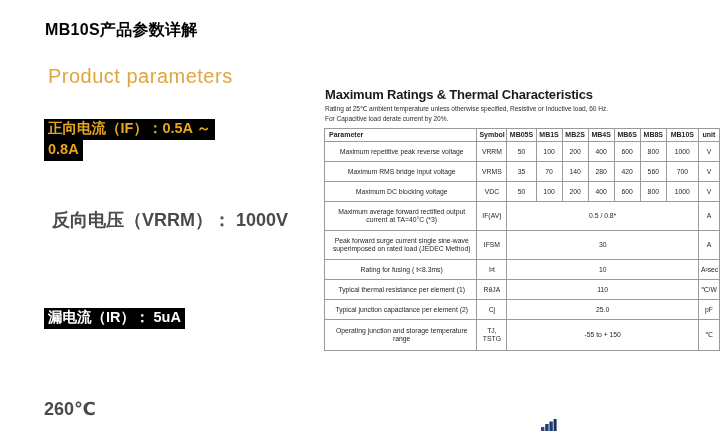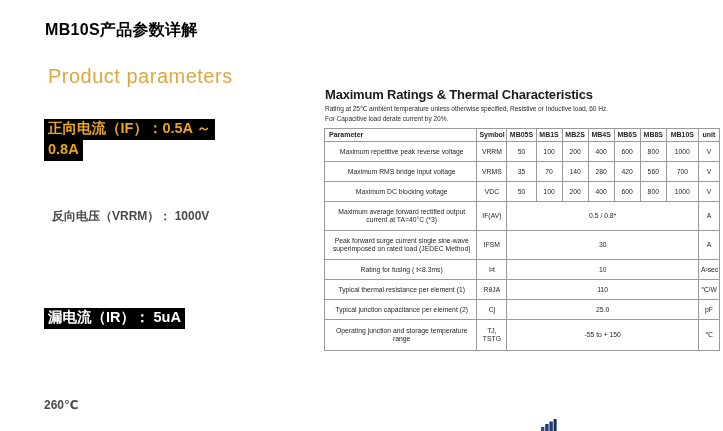--- a/index.html
+++ b/index.html
@@ -24,21 +24,21 @@
     position:absolute;left:48px;top:65px;
     font-size:20px;font-weight:normal;
     color:#DDA73F;white-space:nowrap;letter-spacing:.5px;
   }
 
   .spec-line{
     position:absolute;left:44px;
     font-size:14.5px;white-space:nowrap;
     color:#4b4b4b;font-weight:bold;
   }
-  .spec-line.plain{left:52px;font-weight:bold;color:#4a4a4a;font-size:12px;}
+  .spec-line.plain{left:52px;font-weight:bold;color:#4a4a4a;font-size:18px;}
 
   .hl{
     position:absolute;left:44px;
     background:#000000;
     font-size:14.5px;font-weight:bold;
     white-space:nowrap;
     padding:2px 4px 3px 4px;
     line-height:1.1;
   }
   .hl.gold{color:#E8A51E;}

